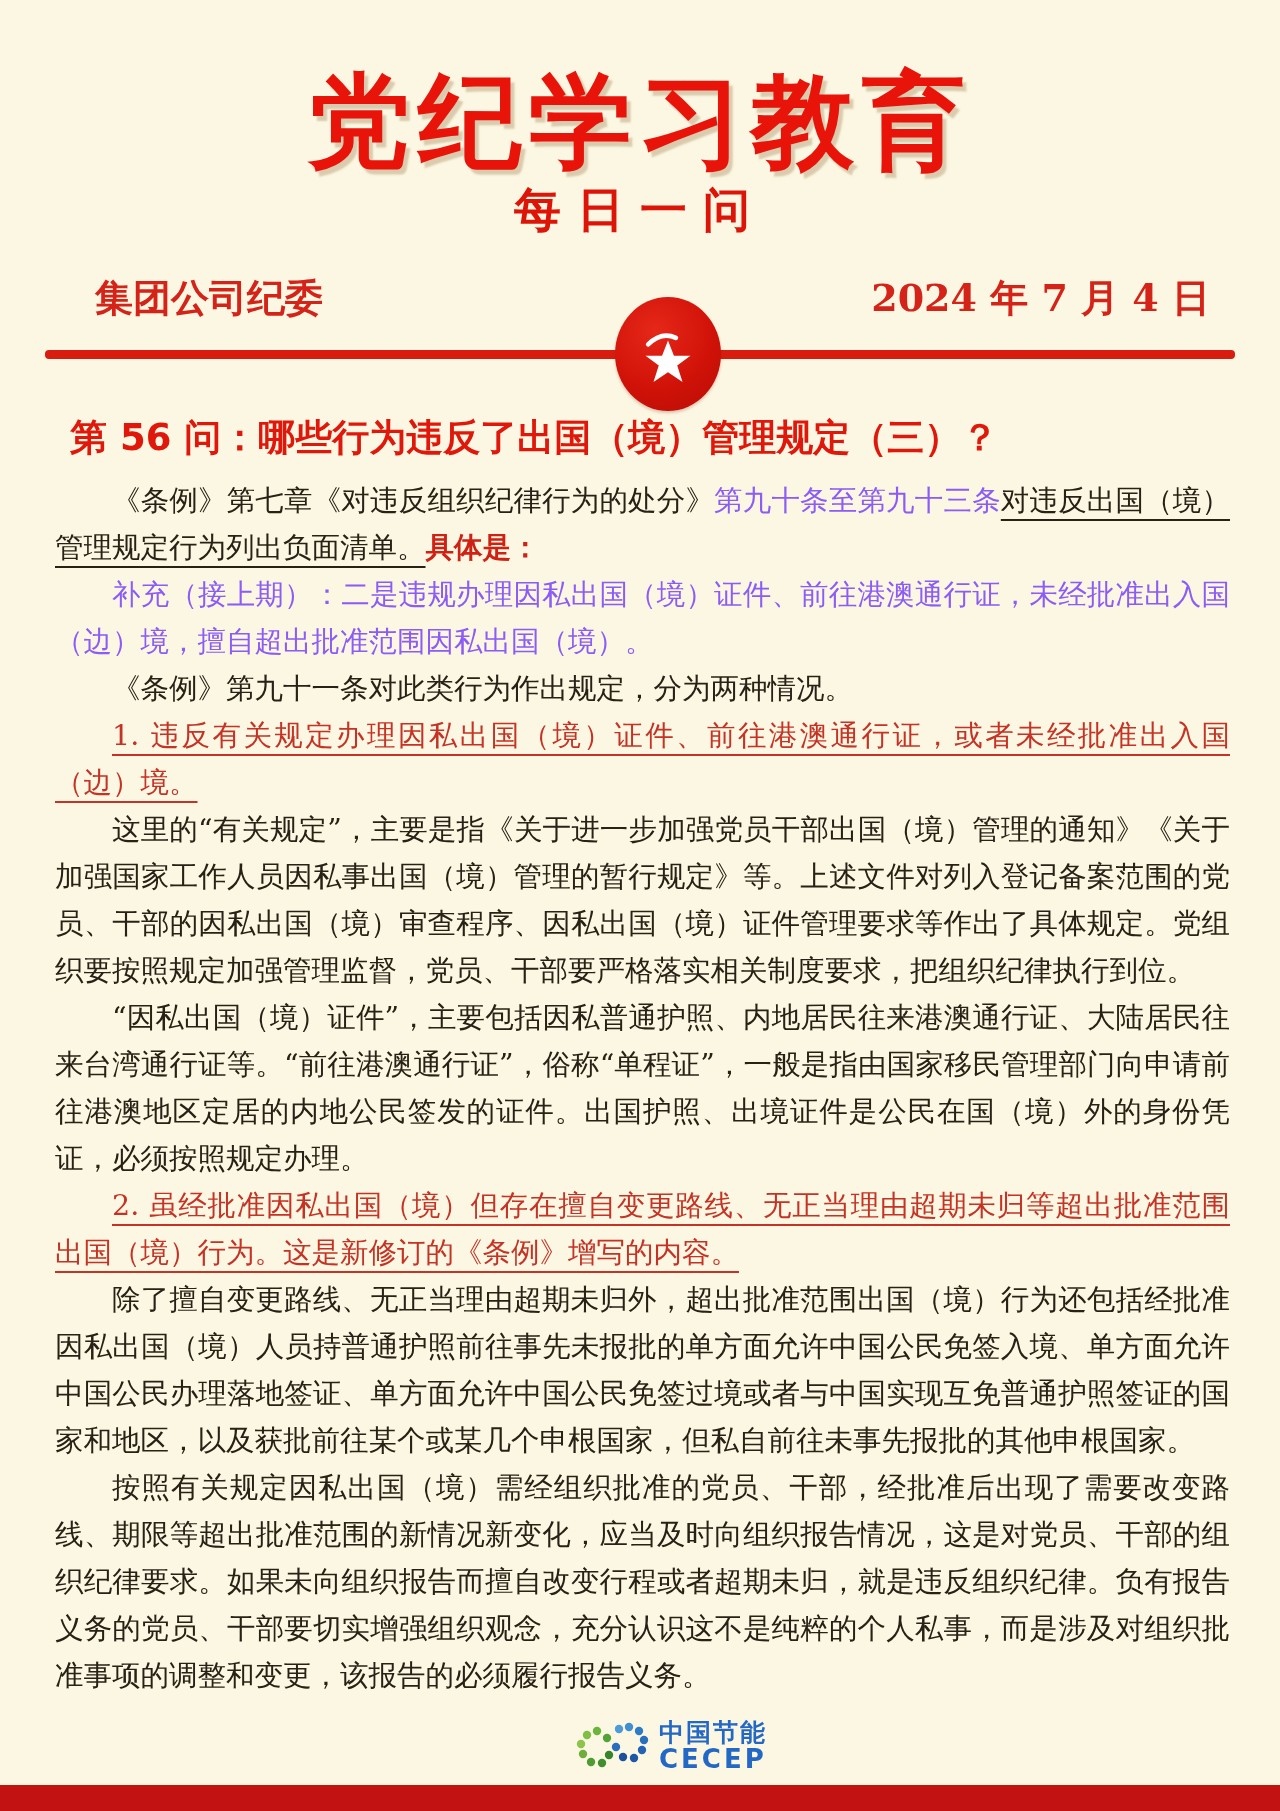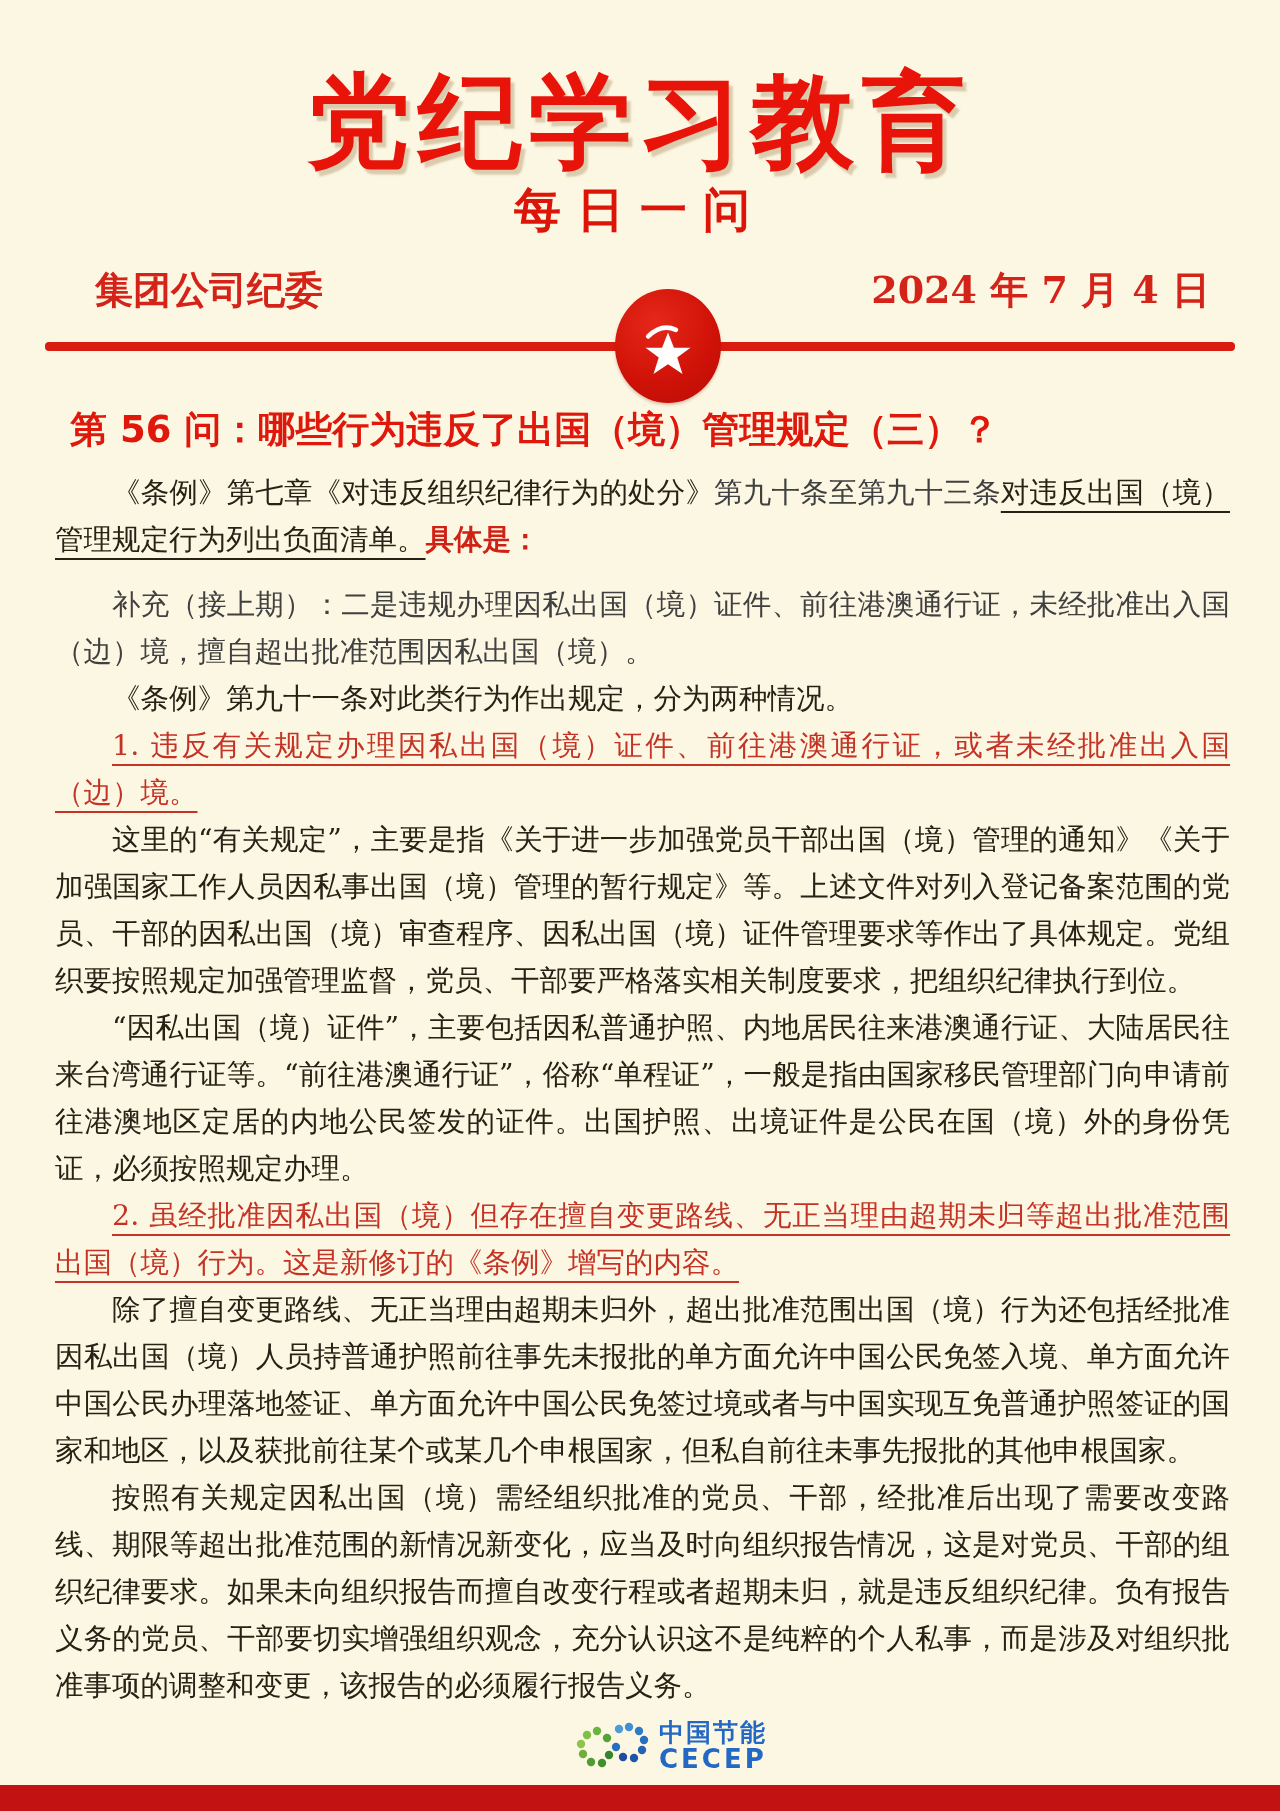--- a/index.html
+++ b/index.html
@@ -26,21 +26,21 @@
   .sub-title {
     margin-top:8px;
     text-align:center;
     font-size:47px;
     line-height:1.05;
     letter-spacing:16px;
     color:#dd1408;
     font-weight:bold;
   }
   .meta-row {
-    margin:30px 70px 0 95px;
+    margin:38px 70px 0 95px;
     display:flex;
     justify-content:space-between;
     align-items:baseline;
     font-size:38px;
     font-weight:bold;
     color:#d42318;
   }
   .divider {
     position:relative;
     margin:26px 45px 0 45px;
@@ -68,21 +68,21 @@
   }
   .body-text {
     margin:16px 50px 0 55px;
     font-size:28.5px;
     line-height:47px;
     text-align:justify;
     color:#272116;
   }
   .para { text-indent:2em; margin:0; }
   .seg { }
-  .red { color:#404040;margin-top:18px; }
+  .red { color:#8b5cf6; }
   .red-bold { color:#cf2114; font-weight:bold; }
   .u-black {
     text-decoration:underline;
     text-decoration-thickness:2px;
     text-underline-offset:9px;
     text-decoration-color:#272116;
   }
   .item-line {
     color:#c43325;
     text-decoration:underline;

